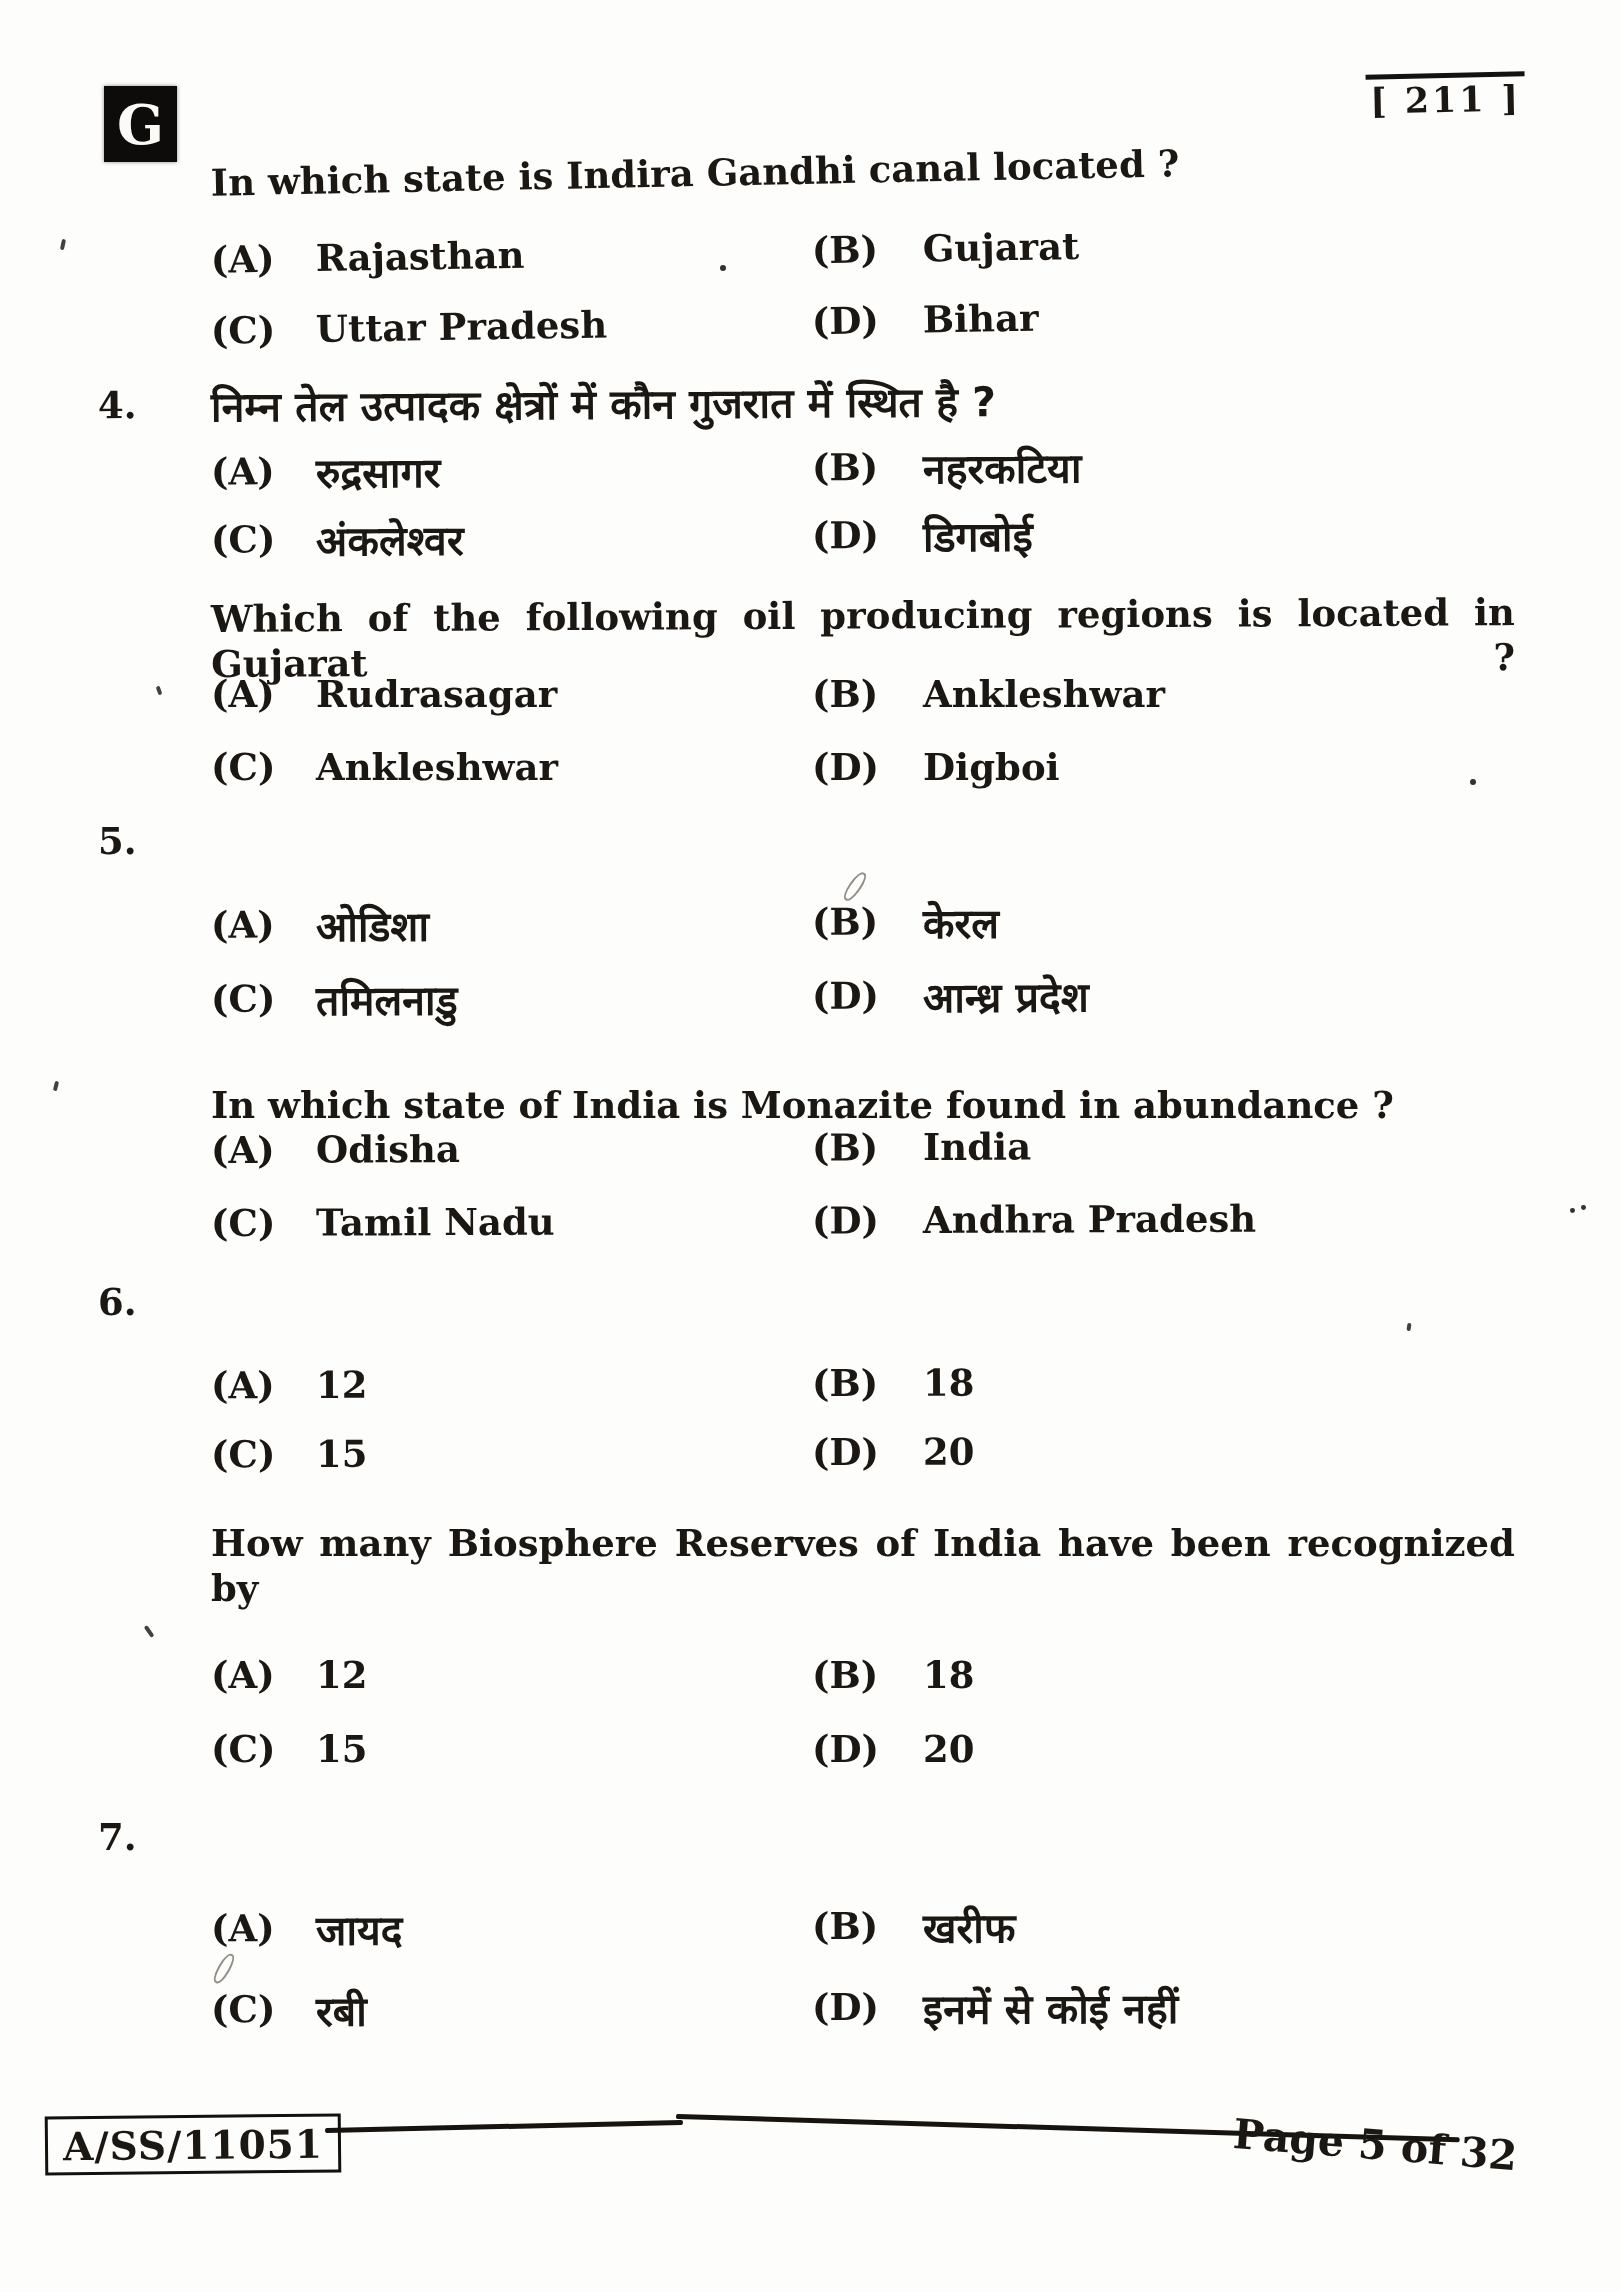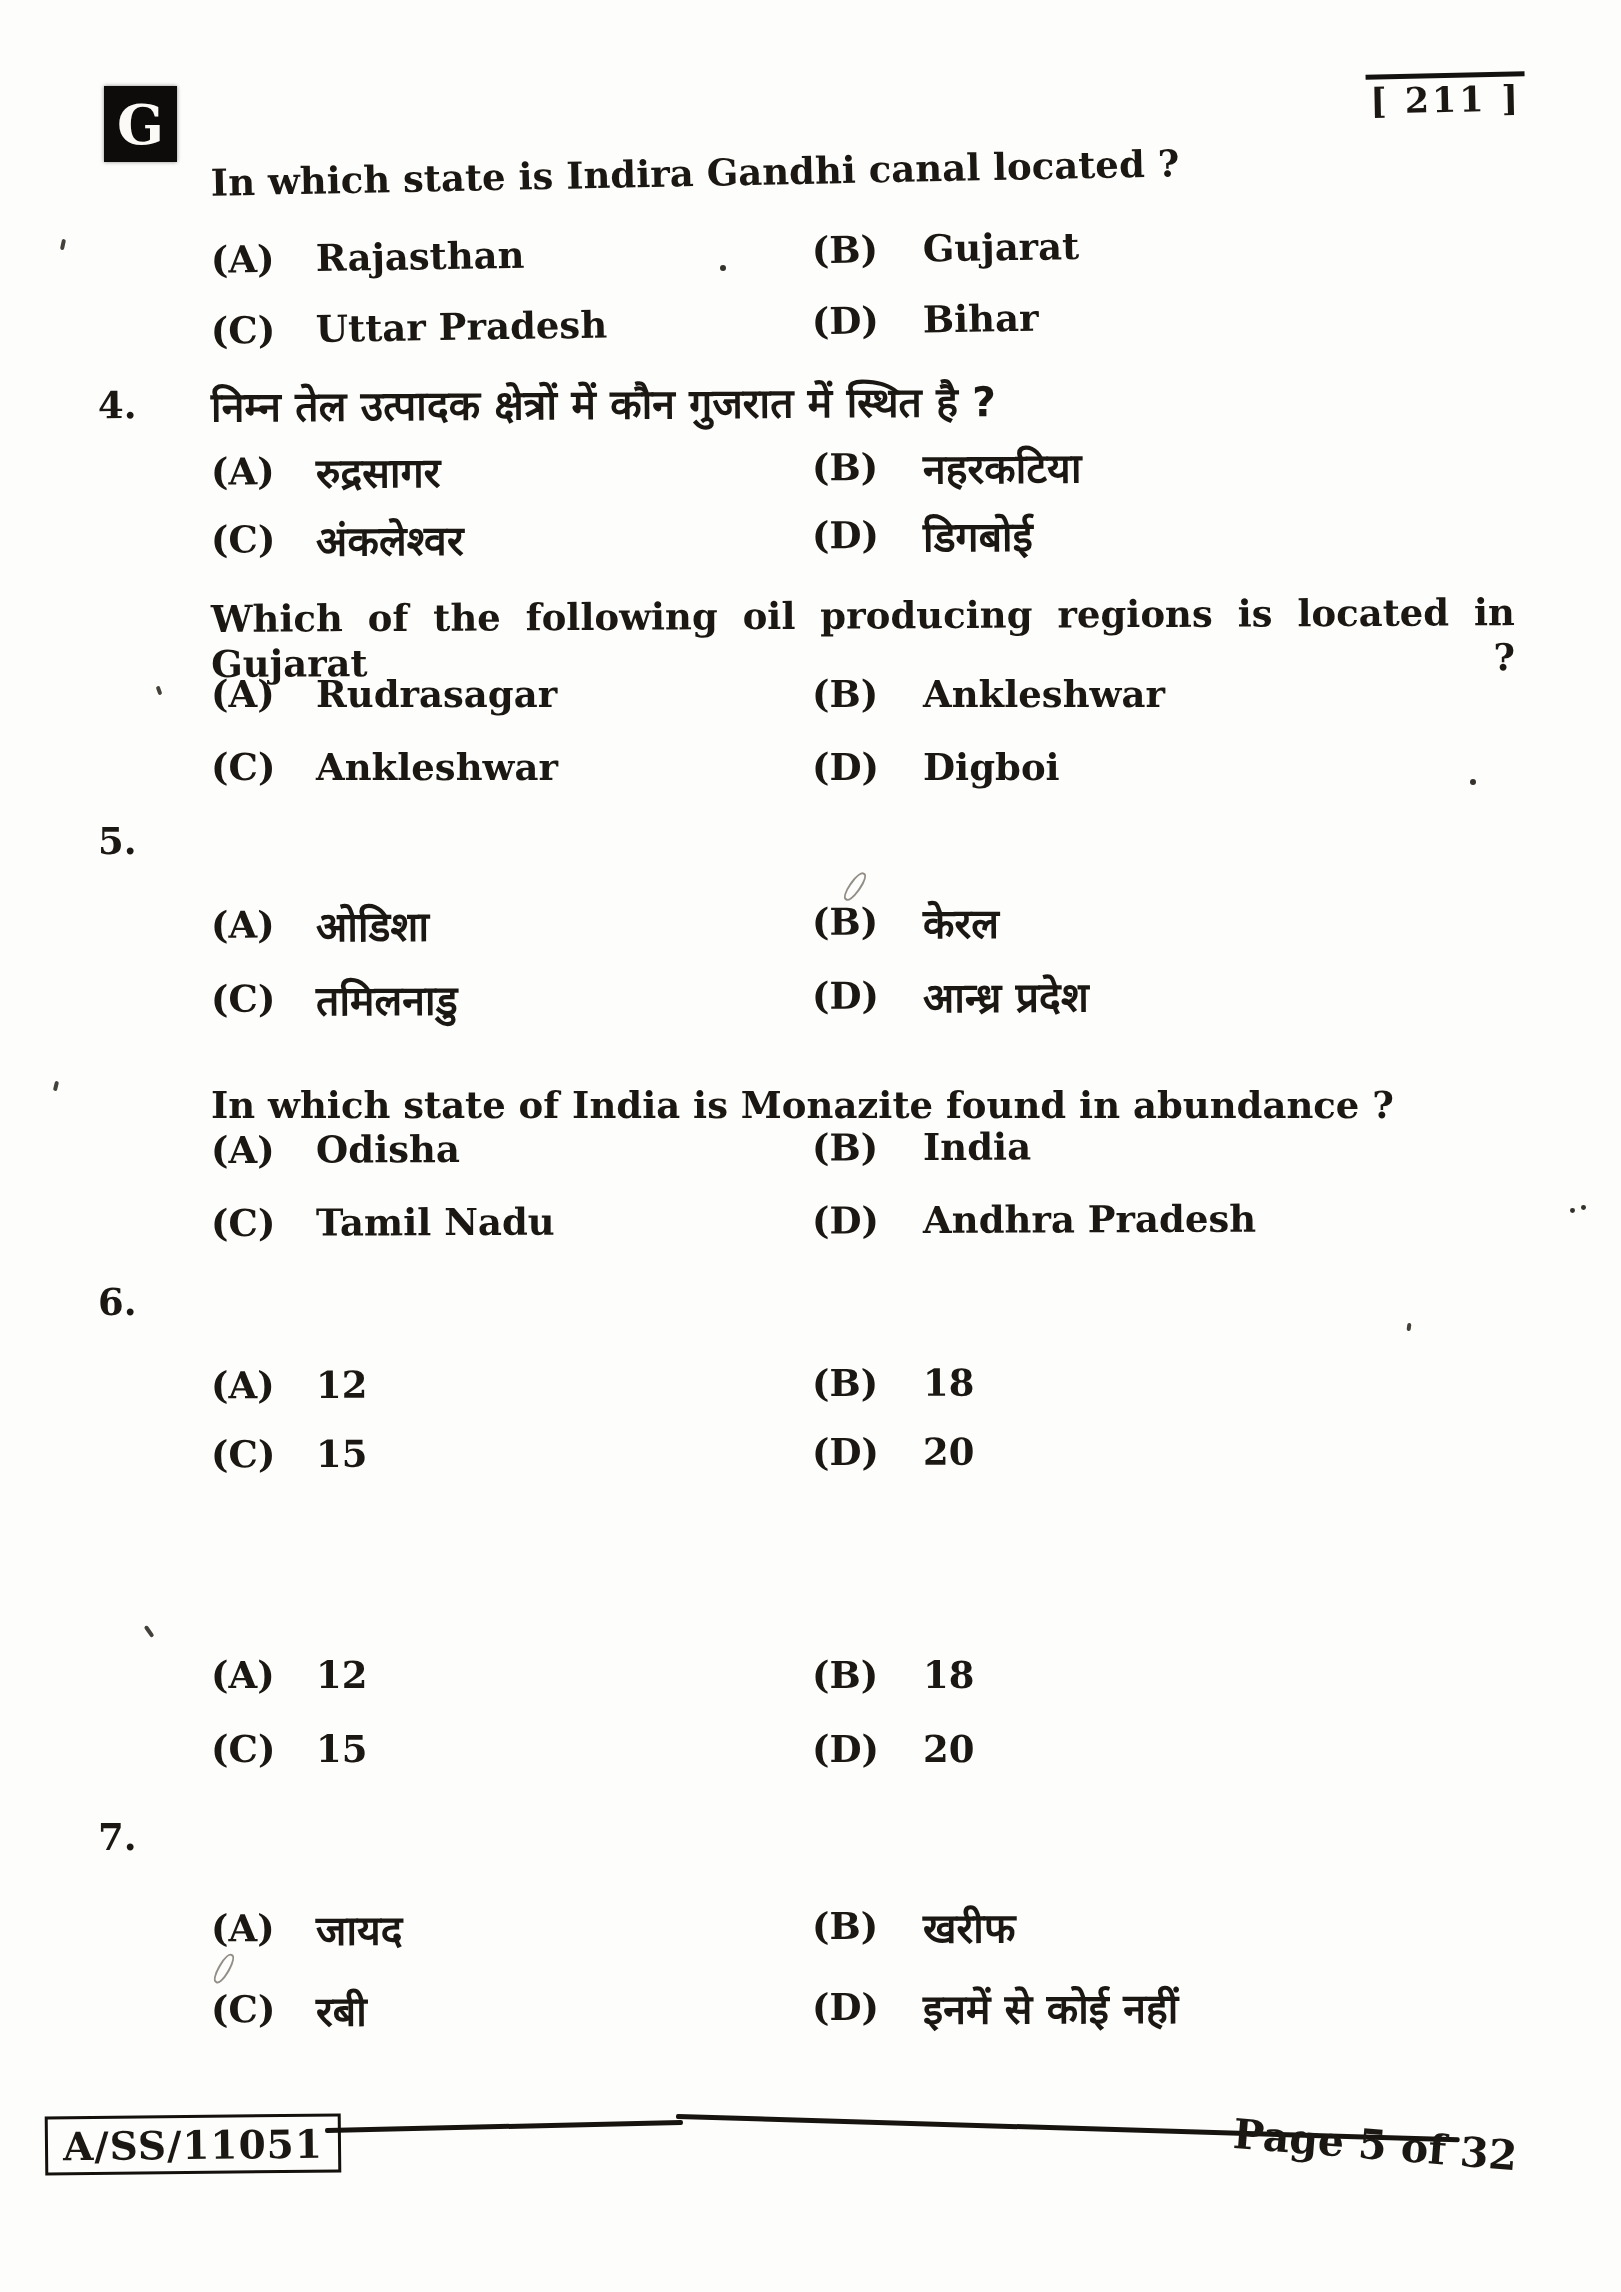--- a/index.html
+++ b/index.html
@@ -148,20 +148,23 @@
     <span class="en lbl2">(B)</span>
     <span class="en txt2">18</span>
   </div>
   <div class="row" style="top:1433px; transform:rotate(-0.2deg); transform-origin:left center;">
     <span class="en lbl1">(C)</span>
     <span class="en txt1">15</span>
     <span class="en lbl2">(D)</span>
     <span class="en txt2">20</span>
   </div>
 
+  <div class="row" style="top:1521px;">
+    <span class="en qtxt just">How many Biosphere Reserves of India have been recognized by</span>
+  </div>
   <div class="row" style="top:1653px;">
     <span class="en lbl1">(A)</span>
     <span class="en txt1">12</span>
     <span class="en lbl2">(B)</span>
     <span class="en txt2">18</span>
   </div>
   <div class="row" style="top:1727px;">
     <span class="en lbl1">(C)</span>
     <span class="en txt1">15</span>
     <span class="en lbl2">(D)</span>

